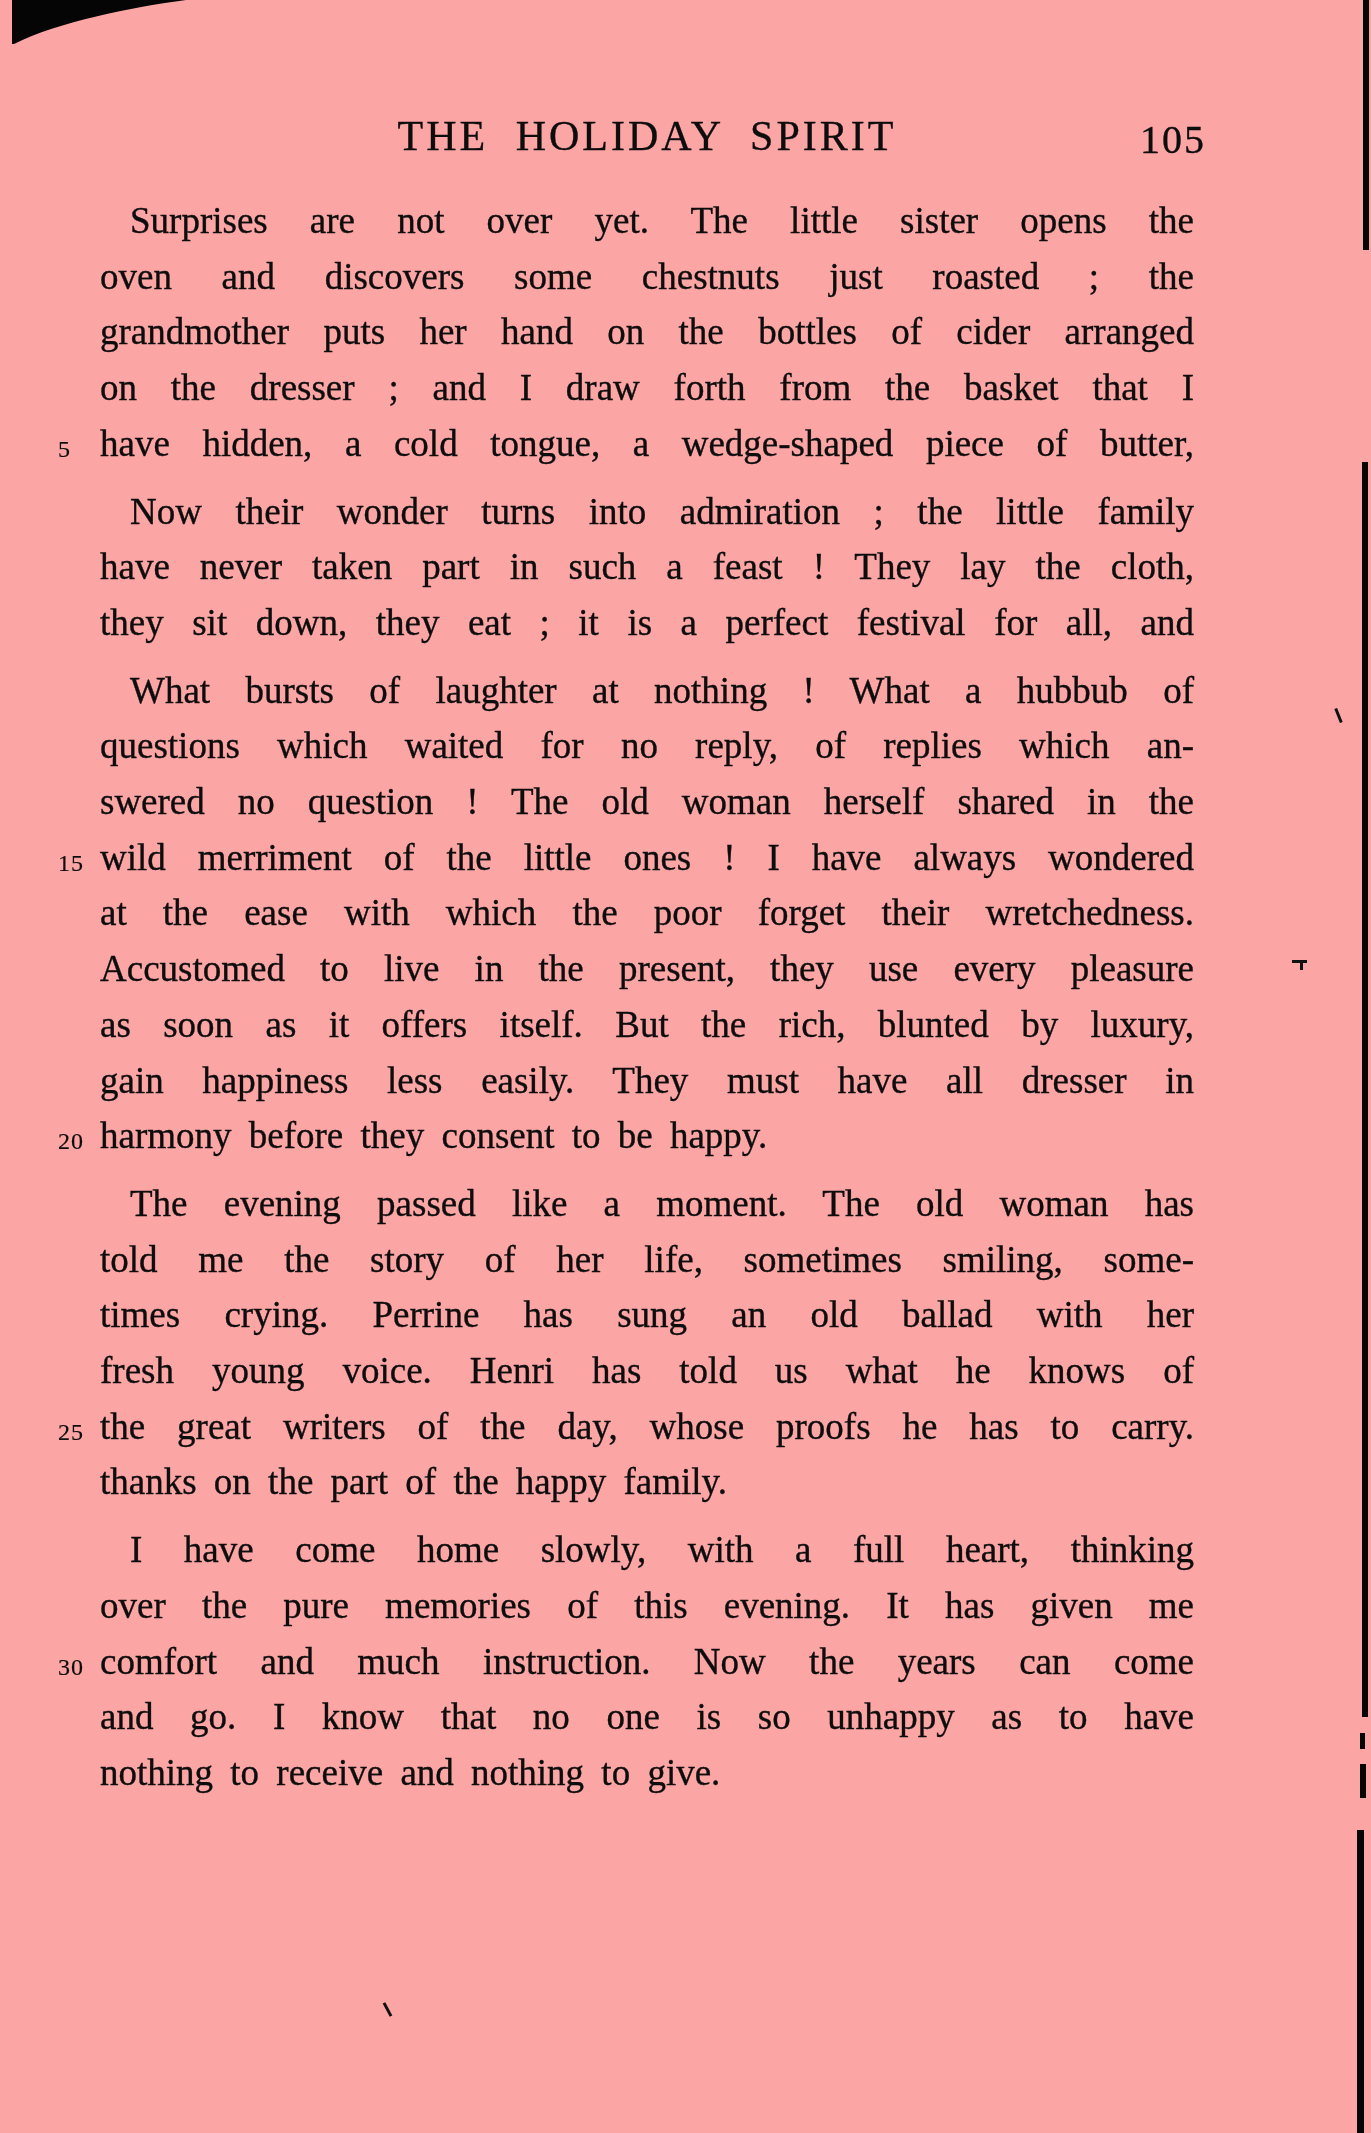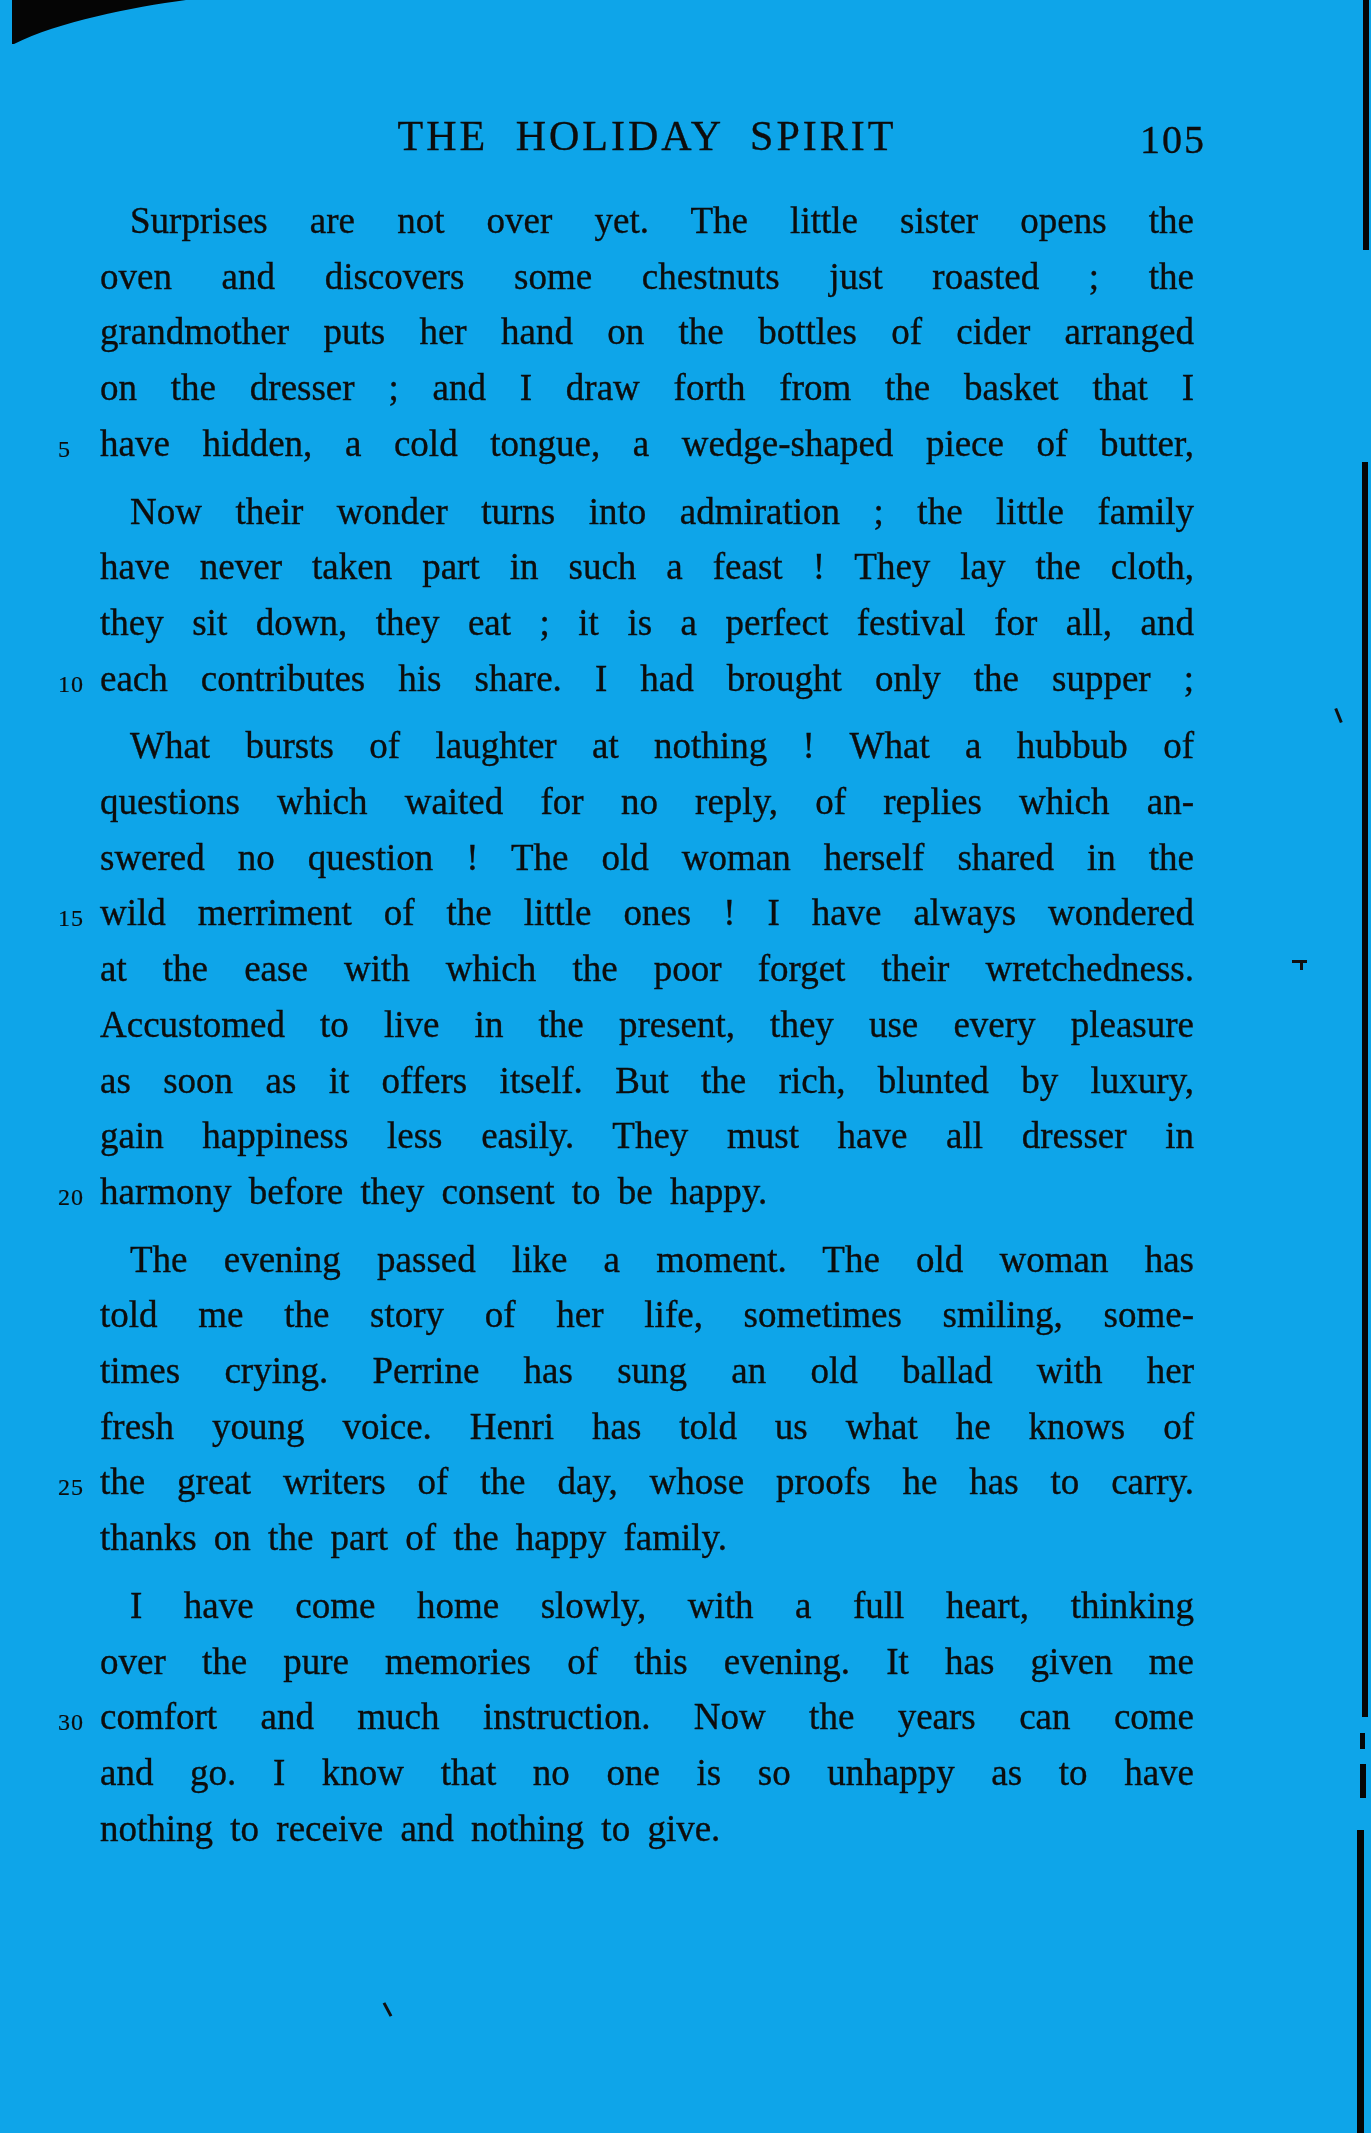--- a/index.html
+++ b/index.html
@@ -1,20 +1,20 @@
 <!DOCTYPE html>
 <html><head>
 <meta charset="utf-8">
 <style>
   html, body { margin: 0; padding: 0; background: #e8e8e8; }
   .page {
     position: relative;
     width: 1371px;
     height: 2133px;
-    background: #0ea5e9;
+    background: #fca5a5;
     font-family: "Liberation Serif", serif;
     color: #0d0d0d;
     overflow: hidden;
     -webkit-text-stroke: 0.35px #0d0d0d;
   }
   .corner-artifact {
     position: absolute;
     top: 0; left: 0;
     width: 200px; height: 110px;
   }
@@ -84,21 +84,20 @@
         <div class="line first"><span>Surprises are not over yet.  The little sister opens the</span></div>
         <div class="line"><span>oven and discovers some chestnuts just roasted ; the</span></div>
         <div class="line"><span>grandmother puts her hand on the bottles of cider arranged</span></div>
         <div class="line"><span>on the dresser ; and I draw forth from the basket that I</span></div>
         <div class="line"><span class="lineno">5</span><span>have hidden, a cold tongue, a wedge-shaped piece of butter,</span></div>
       </div>
       <div class="para">
         <div class="line first"><span>Now their wonder turns into admiration ; the little family</span></div>
         <div class="line"><span>have never taken part in such a feast !  They lay the cloth,</span></div>
         <div class="line"><span>they sit down, they eat ; it is a perfect festival for all, and</span></div>
-        <div class="line"><span class="lineno">10</span><span>each contributes his share.  I had brought only the supper ;</span></div>
       </div>
       <div class="para">
         <div class="line first"><span>What bursts of laughter at nothing !  What a hubbub of</span></div>
         <div class="line"><span>questions which waited for no reply, of replies which an-</span></div>
         <div class="line"><span>swered no question !  The old woman herself shared in the</span></div>
         <div class="line"><span class="lineno">15</span><span>wild merriment of the little ones !  I have always wondered</span></div>
         <div class="line"><span>at the ease with which the poor forget their wretchedness.</span></div>
         <div class="line"><span>Accustomed to live in the present, they use every pleasure</span></div>
         <div class="line"><span>as soon as it offers itself.  But the rich, blunted by luxury,</span></div>
         <div class="line"><span>gain happiness less easily.  They must have all dresser in</span></div>

